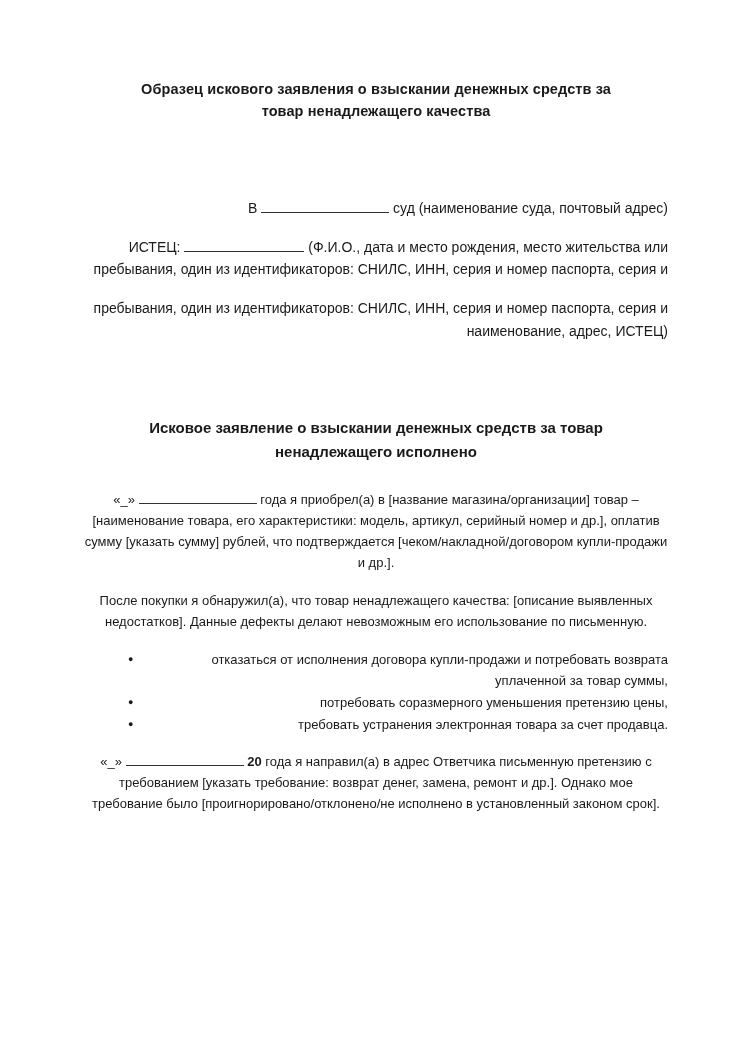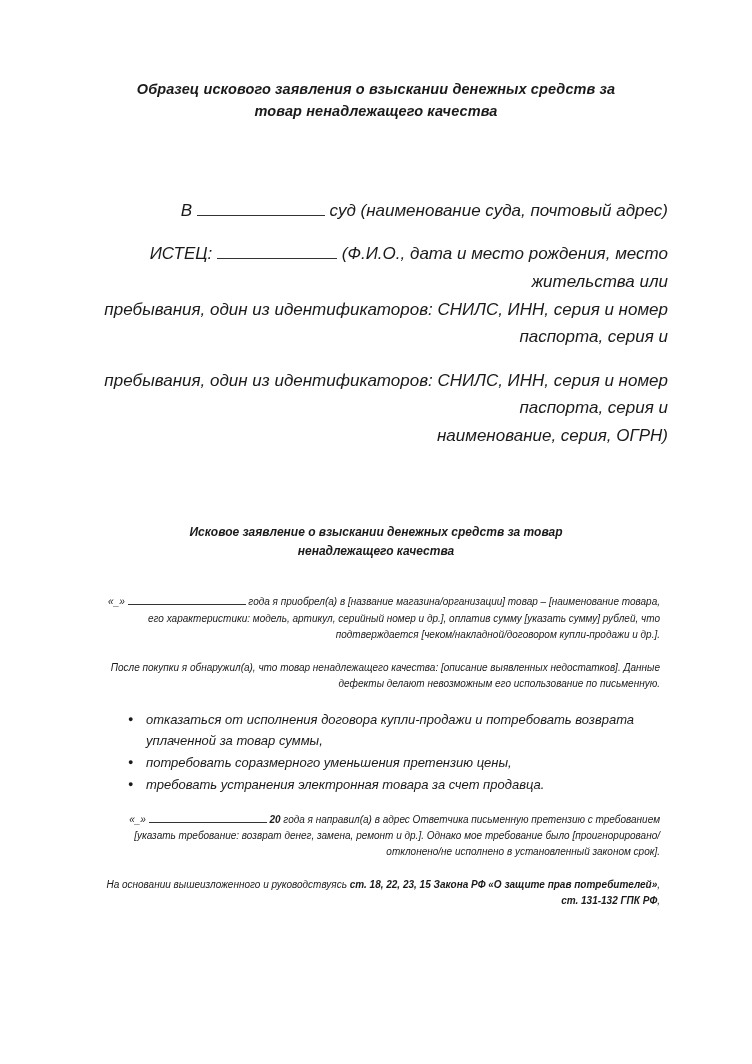--- a/index.html
+++ b/index.html
@@ -13,75 +13,75 @@
     font-family: "Liberation Sans", sans-serif;
     color: #1a1a1a;
     -webkit-font-smoothing: antialiased;
   }
   .page {
     width: 752px;
     height: 868px;
     box-sizing: border-box;
     padding: 78px 84px 0 84px;
     position: relative;
-    font-style: italic;
   }
   .doc-title {
     font-size: 14.5px;
     font-weight: bold;
     text-align: center;
     line-height: 1.55;
     margin: 0 12px;
     letter-spacing: 0.1px;
   }
   .spacer-lg { height: 74px; }
   .spacer-md { height: 26px; }
   .spacer-sm { height: 16px; }
   .header-block {
-    font-size: 17px;
+    font-size: 14px;
     line-height: 1.62;
     text-align: right;
   }
   .header-line {
     text-align: right;
   }
   .blank {
     display: inline-block;
     border-bottom: 1px solid #333;
     vertical-align: baseline;
     height: 0.95em;
   }
   .blank.w-short { width: 118px; }
   .blank.w-mid { width: 120px; }
   .blank.w-long { width: 128px; }
   .section-title {
-    font-size: 12px;
+    font-size: 15px;
     font-weight: bold;
     text-align: center;
     line-height: 1.55;
     margin: 0 20px;
   }
   .body-text {
-    font-size: 10px;
+    font-size: 13px;
     line-height: 1.62;
-    text-align: right;
-    margin: 8px;
+    text-align: center;
+    margin: 0;
   }
   .para { margin-bottom: 17px; }
   .list {
     list-style: none;
     margin: 0 0 16px 0;
     padding: 0 0 0 44px;
   }
   .list li {
     position: relative;
     font-size: 13px;
     line-height: 1.62;
     padding-left: 18px;
     margin-bottom: 1px;
+    text-align: right;
   }
   .list li::before {
     content: "\25CF";
     position: absolute;
     left: 0;
     top: 0;
     font-size: 9px;
     line-height: 1.62;
     transform: translateY(3px);
   }
@@ -112,29 +112,29 @@
     <div class="header-line">
       <span>ИСТЕЦ:</span>
       <span class="blank w-mid"></span>
       <span>(Ф.И.О., дата и место рождения, место жительства или</span>
     </div>
     <div class="header-line">пребывания, один из идентификаторов: СНИЛС, ИНН, серия и номер паспорта, серия и</div>
 
     <div class="spacer-sm"></div>
 
     <div class="header-line">пребывания, один из идентификаторов: СНИЛС, ИНН, серия и номер паспорта, серия и</div>
-    <div class="header-line">наименование, серия, ОГРН)</div>
+    <div class="header-line">наименование, адрес, ИСТЕЦ)</div>
 
   </div>
 
   <div class="spacer-lg"></div>
 
   <div class="section-title">
     <span>Исковое заявление о взыскании денежных средств за товар</span><br>
-    <span>ненадлежащего качества</span>
+    <span>ненадлежащего исполнено</span>
   </div>
 
   <div class="spacer-md"></div>
 
   <p class="body-text para">
     <span>«_»</span>
     <span class="blank w-short"></span>
     <span>года я приобрел(а) в [название магазина/организации] товар –</span>
     <span>[наименование товара, его характеристики: модель, артикул, серийный номер и др.], оплатив сумму [указать сумму] рублей, что подтверждается [чеком/накладной/договором купли-продажи и др.].</span>
   </p>
@@ -149,18 +149,14 @@
   </ul>
 
   <p class="body-text para">
     <span>«_»</span>
     <span class="blank w-short"></span>
     <b>20</b>
     <span>года я направил(а) в адрес Ответчика письменную претензию с</span>
     <span>требованием [указать требование: возврат денег, замена, ремонт и др.]. Однако мое требование было [проигнорировано/отклонено/не исполнено в установленный законом срок].</span>
   </p>
 
-  <p class="body-text para">
-    <span>На основании вышеизложенного и руководствуясь</span>
-    <b>ст. 18, 22, 23, 15 Закона РФ «О защите прав потребителей»</b><span>, </span><b>ст. 131-132 ГПК РФ</b><span>,</span>
-  </p>
 
 </div>
 
 </body></html>

